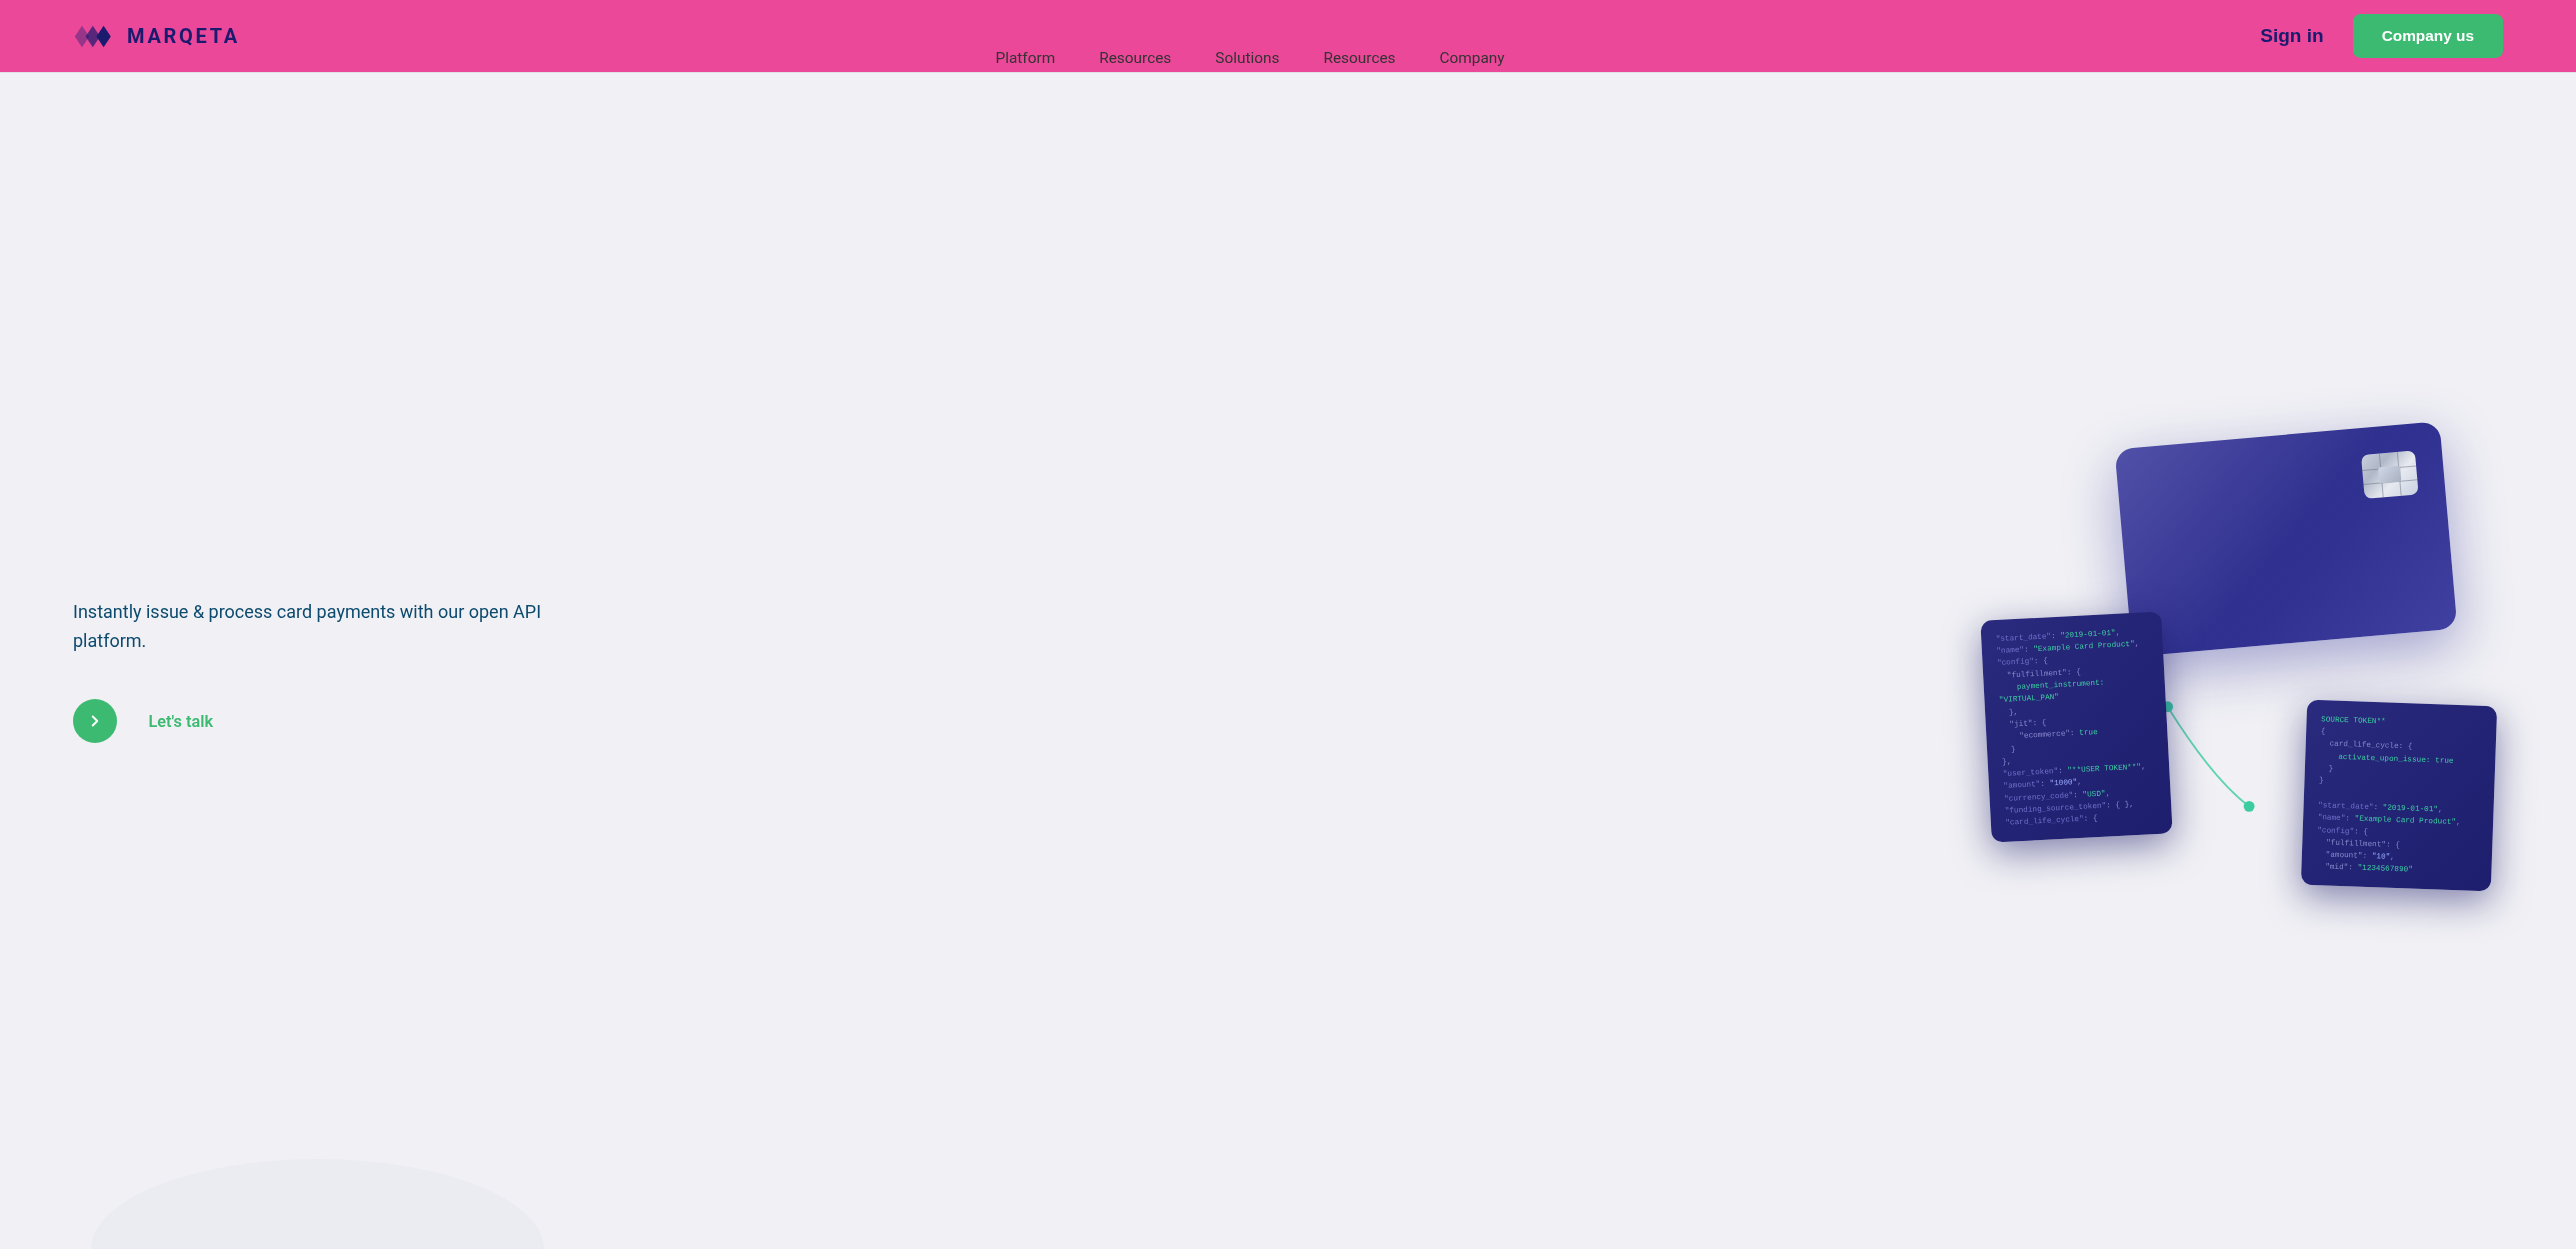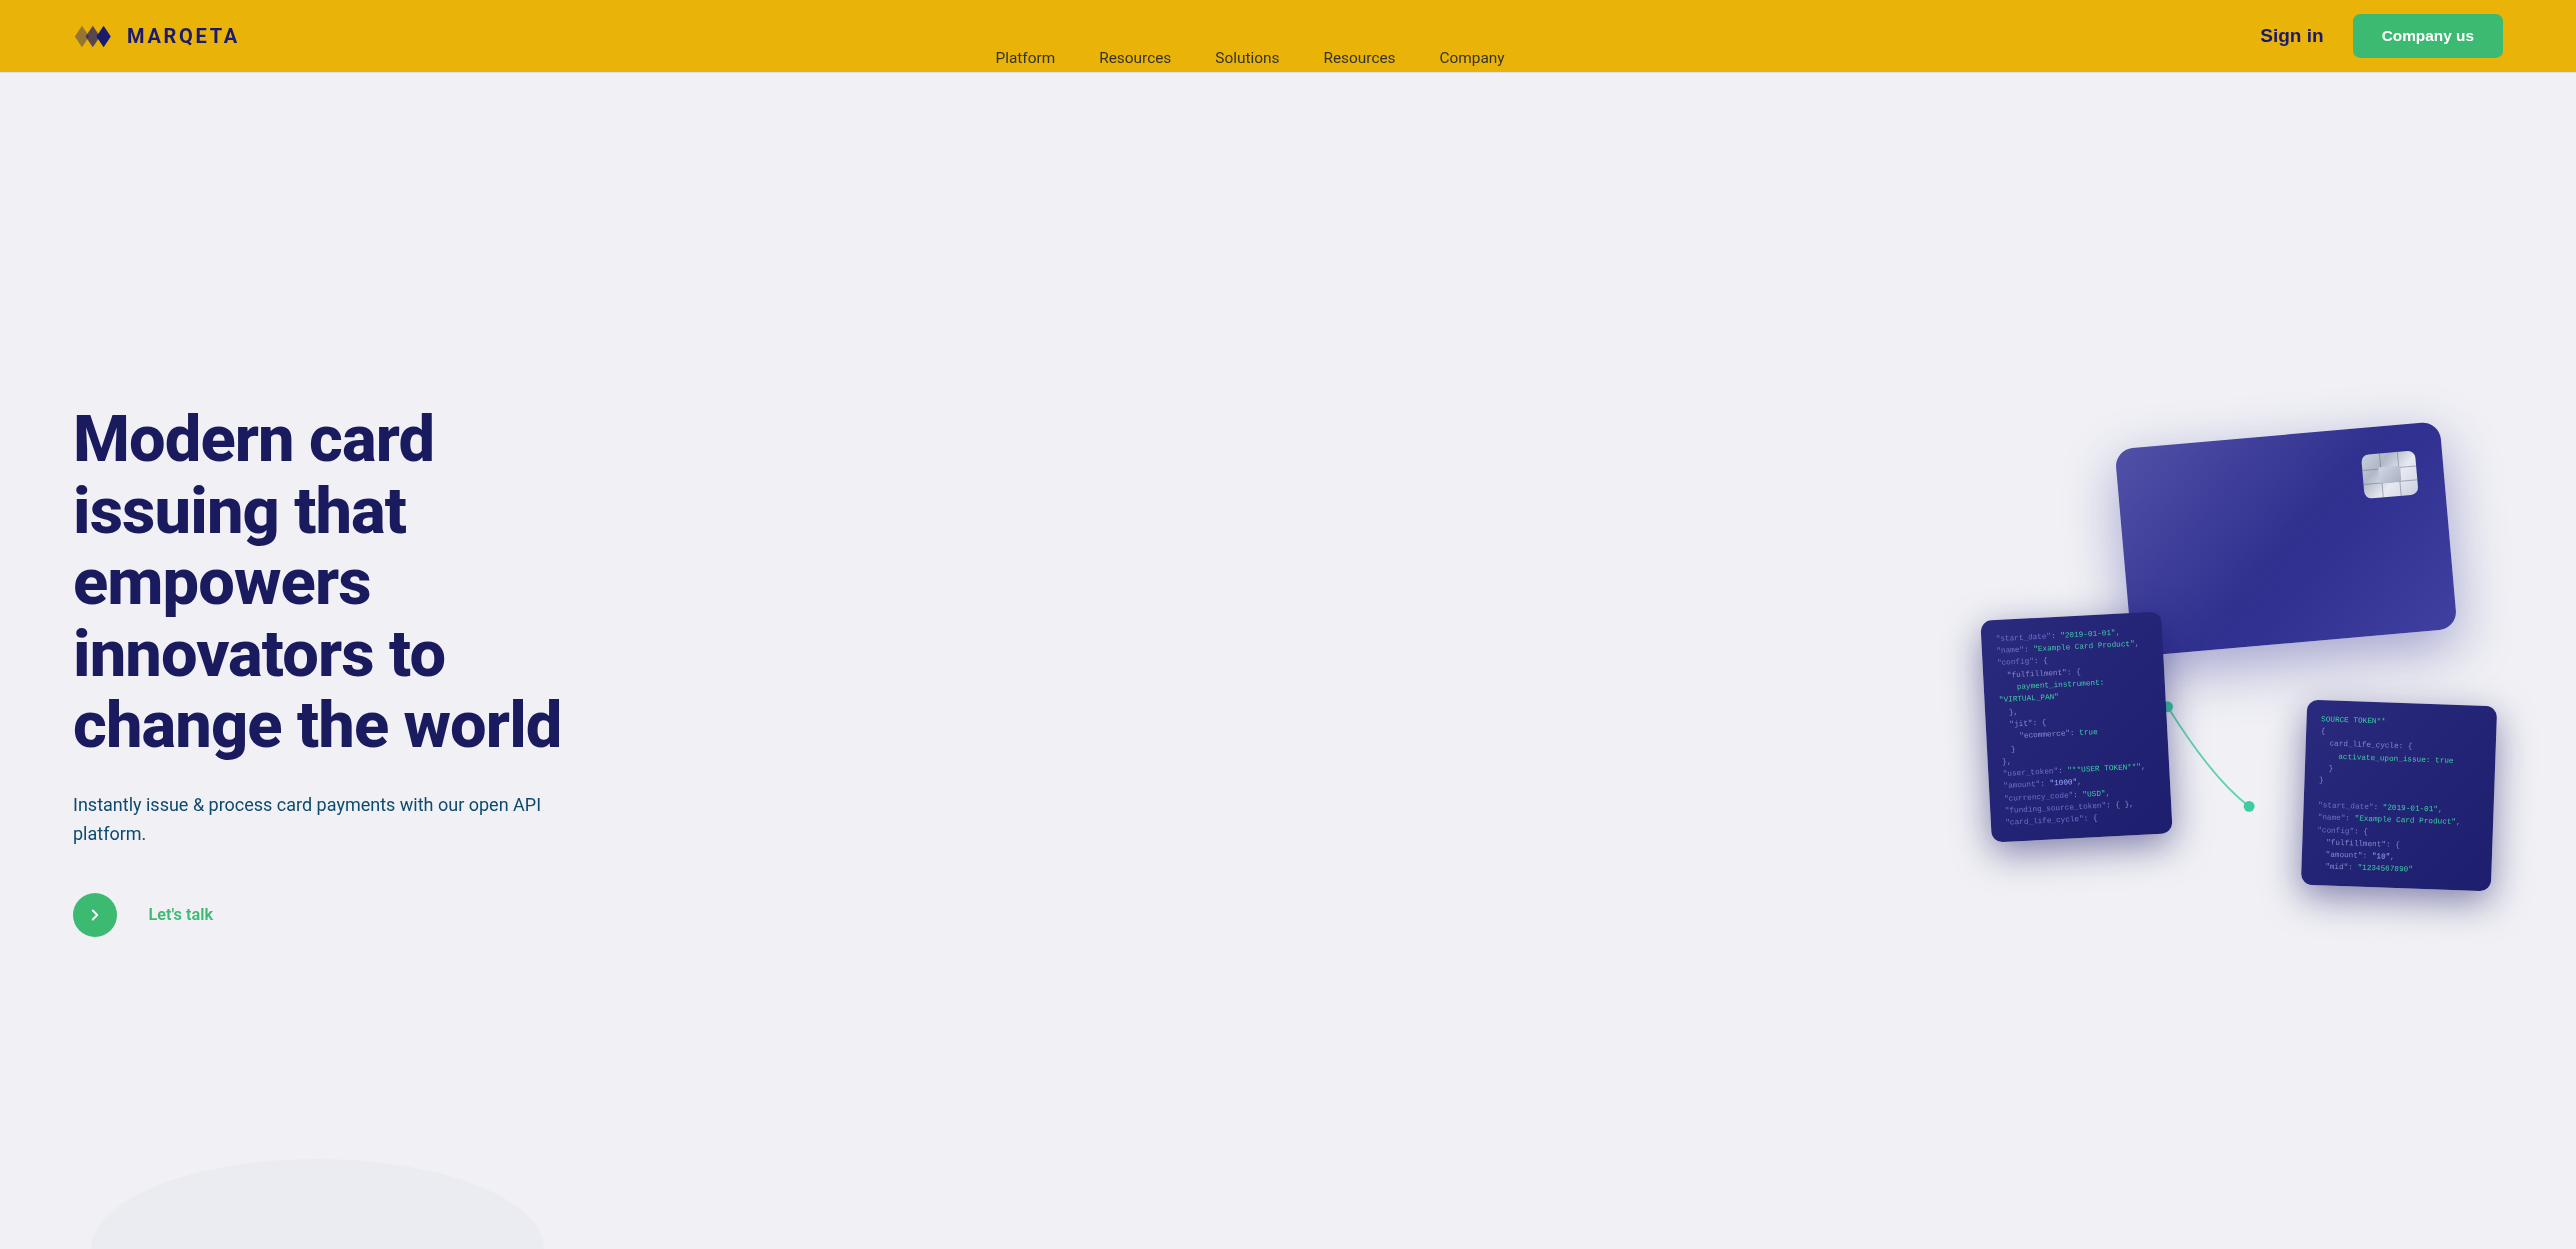--- a/index.html
+++ b/index.html
@@ -6,21 +6,21 @@
 
     body {
       font-family: -apple-system, BlinkMacSystemFont, 'Segoe UI', Roboto, sans-serif;
       background: #f0f0f5;
       min-height: 100vh;
       overflow-x: hidden;
     }
 
     
     nav {
-      background: #eab308;
+      background: #ec4899;
       display: flex;
       align-items: center;
       justify-content: space-between;
       padding: 0 73px;
       height: 73px;
       border-bottom: 0.9px solid #e0e0e8;
       position: relative;
       z-index: 10;
     }
 
@@ -317,21 +317,20 @@
   </ul>
 
   <div class="nav-actions">
     <button class="sign-in-btn">Sign in</button>
     <button class="contact-btn">Company us</button>
   </div>
 </nav>
 
 <section class="hero">
   <div class="hero-content">
-    <h1 class="hero-title">Modern card issuing that empowers innovators to change the world</h1>
     <p class="hero-subtitle">Instantly issue &amp; process card payments with our open API platform.</p>
     <div class="cta-row">
       <div class="cta-circle">
         <svg viewBox="0 0 24 24">
           <path d="M9 18l6-6-6-6" stroke="white" stroke-width="2.5" stroke-linecap="round" stroke-linejoin="round" fill="none"></path>
         </svg>
       </div>
       <span class="cta-text">Let's talk</span>
     </div>
   </div>

